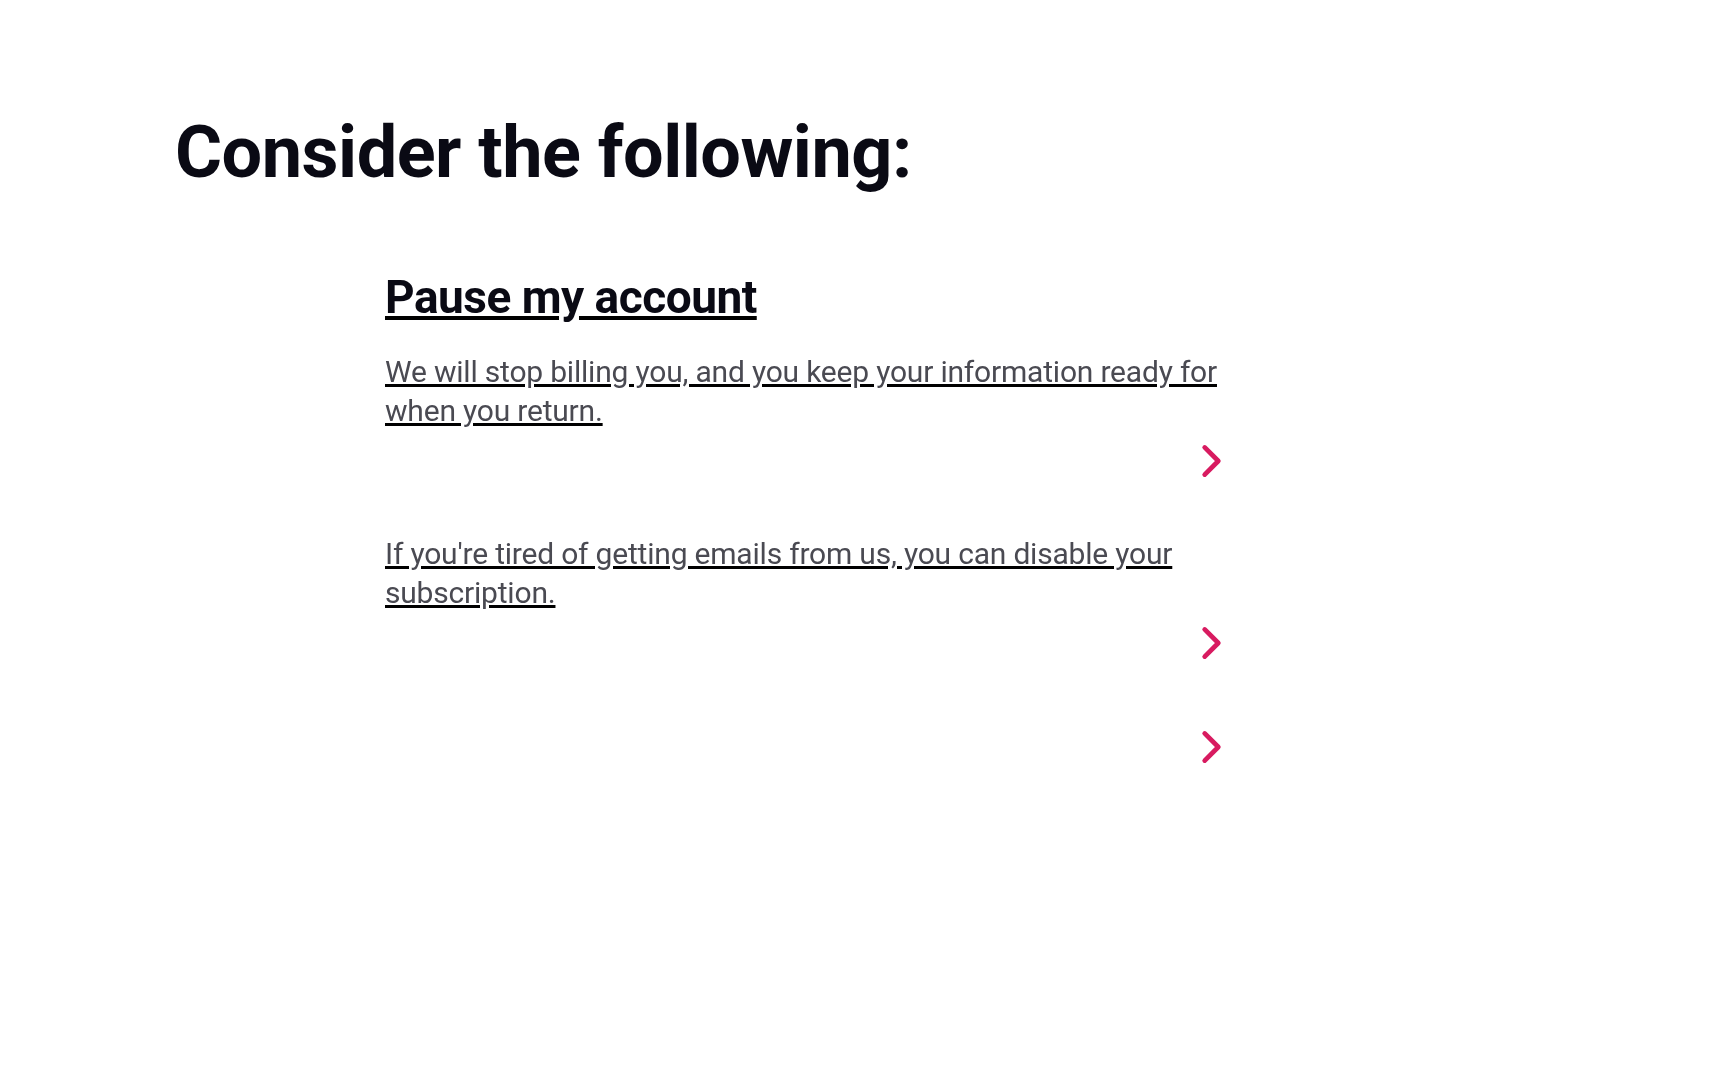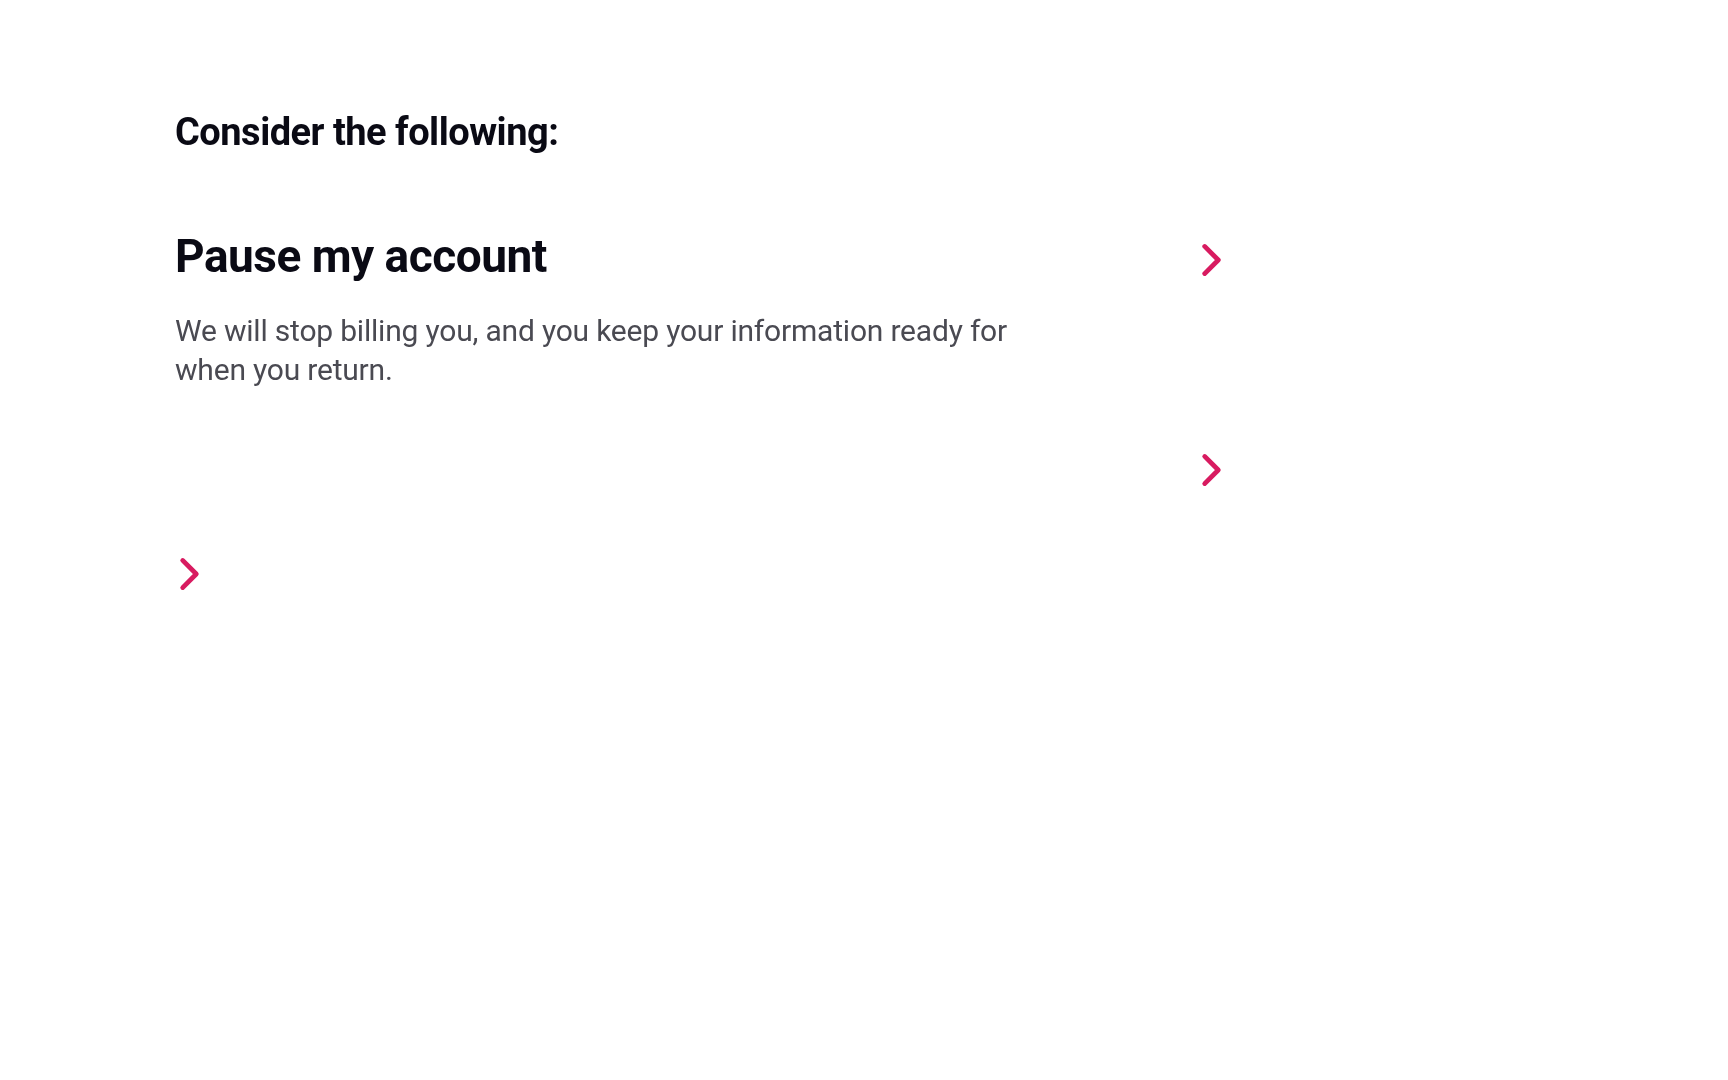--- a/index.html
+++ b/index.html
@@ -8,38 +8,39 @@
       box-sizing: border-box;
     }
     body {
       font-family: -apple-system, BlinkMacSystemFont, "Segoe UI", Roboto, Helvetica, Arial, sans-serif;
       background: #ffffff;
       width: 1728px;
       height: 1080px;
       padding: 110px 175px;
     }
     .page-title {
-      font-size: 38px;
+      font-size: 72px;
       font-weight: 700;
       color: #0a0a14;
       letter-spacing: -0.5px;
       margin-bottom: 75px;
     }
     .option-list {
       display: flex;
       flex-direction: column;
       gap: 50px;
     }
     .option-item {
       display: flex;
-      flex-direction: row;
-      align-items: flex-start;
+      flex-direction: column;
+      align-items: flex-end;
       justify-content: space-between;
       cursor: pointer;
       width: 1050px;
+      text-decoration: underline;
     }
     .option-text {
       display: flex;
       flex-direction: column;
       max-width: 840px;
     }
     .option-title {
       font-size: 46px;
       font-weight: 700;
       color: #0a0a14;
@@ -84,20 +85,21 @@
     </div>
     <div class="chevron">
       <svg viewBox="0 0 12 20" fill="none" stroke="#d81b60" stroke-width="2.8" stroke-linecap="round" stroke-linejoin="round">
         <polyline points="2,2 10,10 2,18"></polyline>
       </svg>
     </div>
   </div>
 
   <div class="option-item">
     <div class="option-text">
+      <div class="option-description">If you're tired of getting emails from us, you can disable your subscription.</div>
     </div>
     <div class="chevron">
       <svg viewBox="0 0 12 20" fill="none" stroke="#d81b60" stroke-width="2.8" stroke-linecap="round" stroke-linejoin="round">
         <polyline points="2,2 10,10 2,18"></polyline>
       </svg>
     </div>
   </div>
 
   <div class="option-item">
     <div class="chevron">

